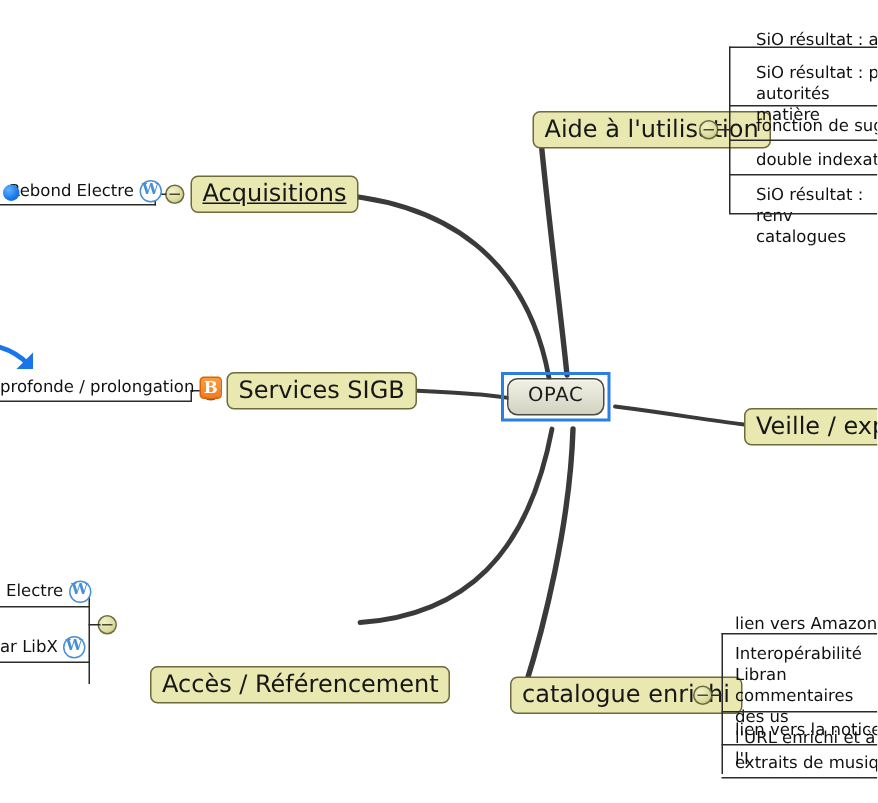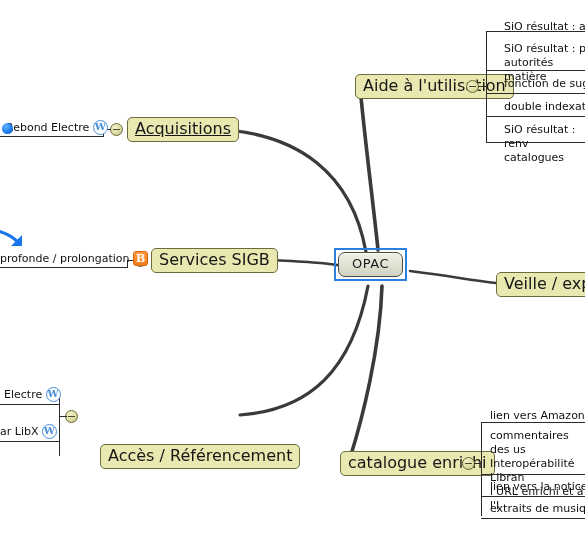--- a/index.html
+++ b/index.html
@@ -195,22 +195,22 @@
 
   <div class="branch" style="left:340px; top:451px;">catalogue enrichi</div>
   <div class="handle" style="left:462px; top:457px;"></div>
   <div class="hline" style="left:474px; top:463px; width:7px;"></div>
   <div class="vline" style="left:481px; top:422px; height:94px;"></div>
 
   <div class="leaf" style="left:490px; top:409px;">lien vers Amazon.fr / E</div>
   <div class="hline" style="left:481px; top:422px; width:104px;"></div>
 
   <div class="leaf multiline" style="left:490px; top:429px; width:95px;">
+    <span class="ln">Interopérabilité Libran</span>
     <span class="ln">commentaires des us</span>
-    <span class="ln">Interopérabilité Libran</span>
     <span class="ln">l'URL enrichi et à l'I</span>
   </div>
   <div class="hline" style="left:481px; top:474px; width:104px;"></div>
 
   <div class="leaf" style="left:490px; top:480px;">lien vers la notice wiki</div>
   <div class="hline" style="left:481px; top:496px; width:104px;"></div>
 
   <div class="leaf" style="left:490px; top:502px;">extraits de musique (</div>
   <div class="hline" style="left:481px; top:518px; width:104px;"></div>
 

